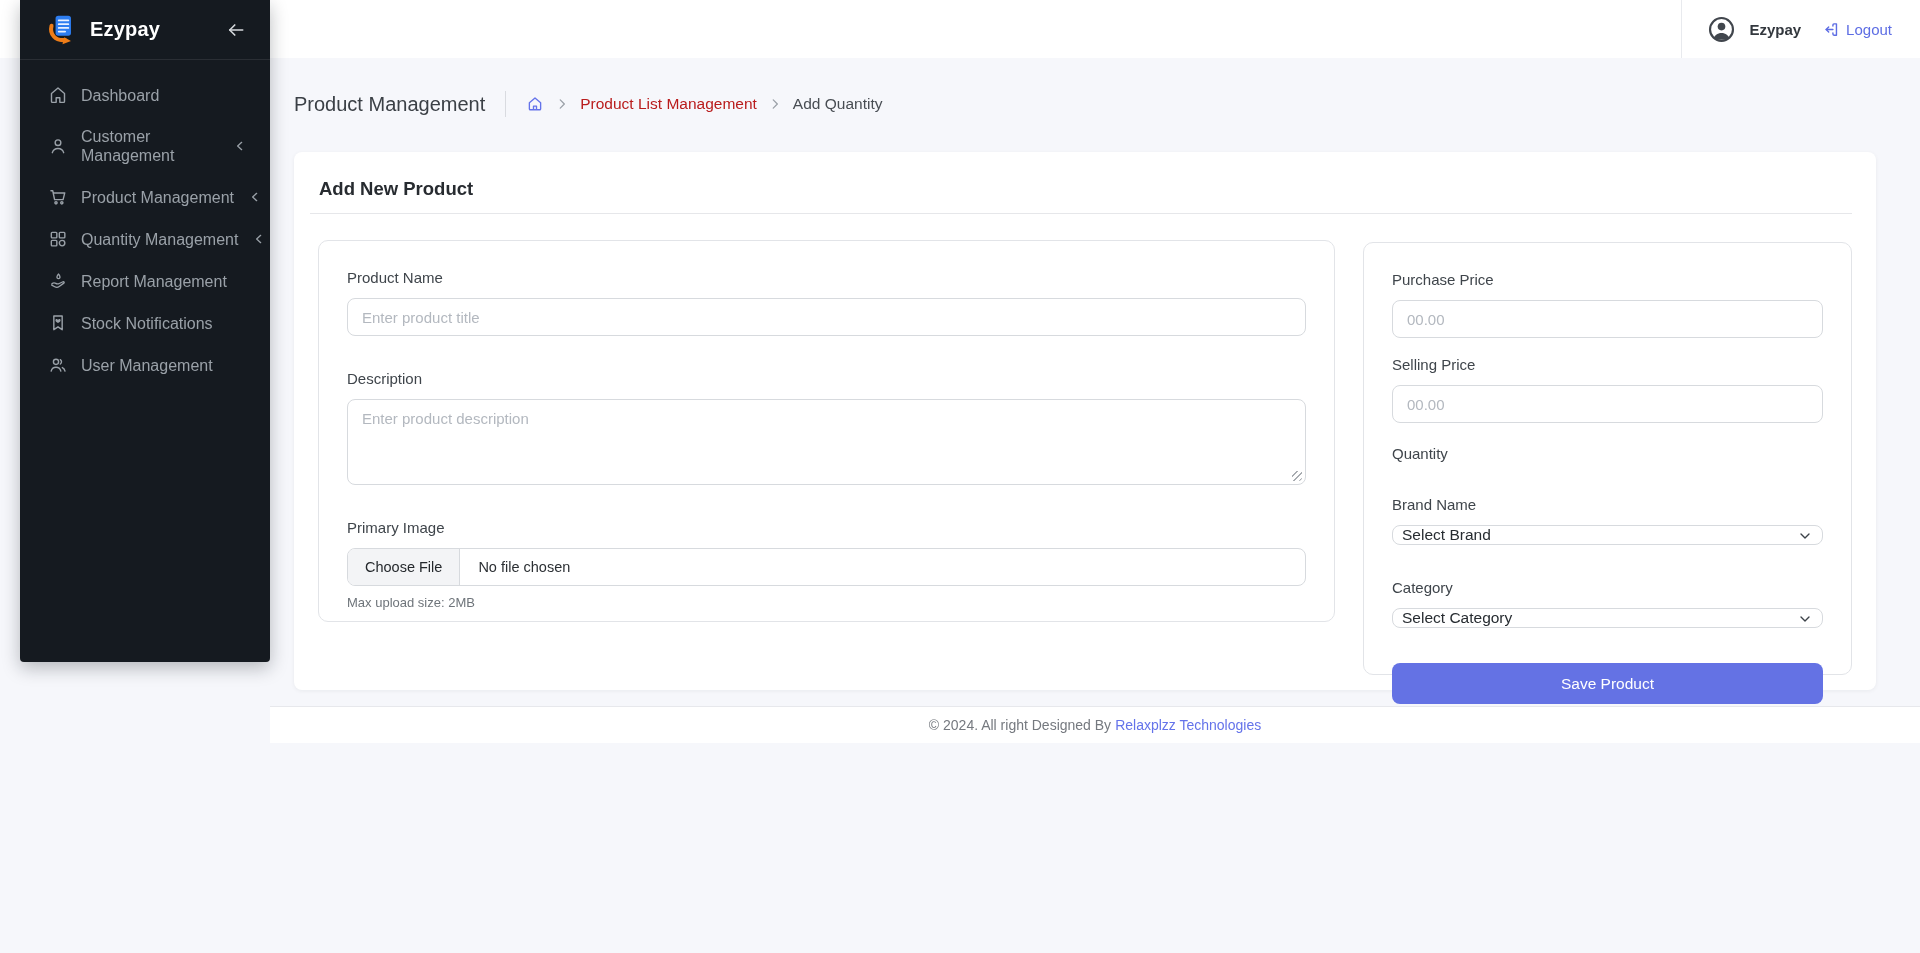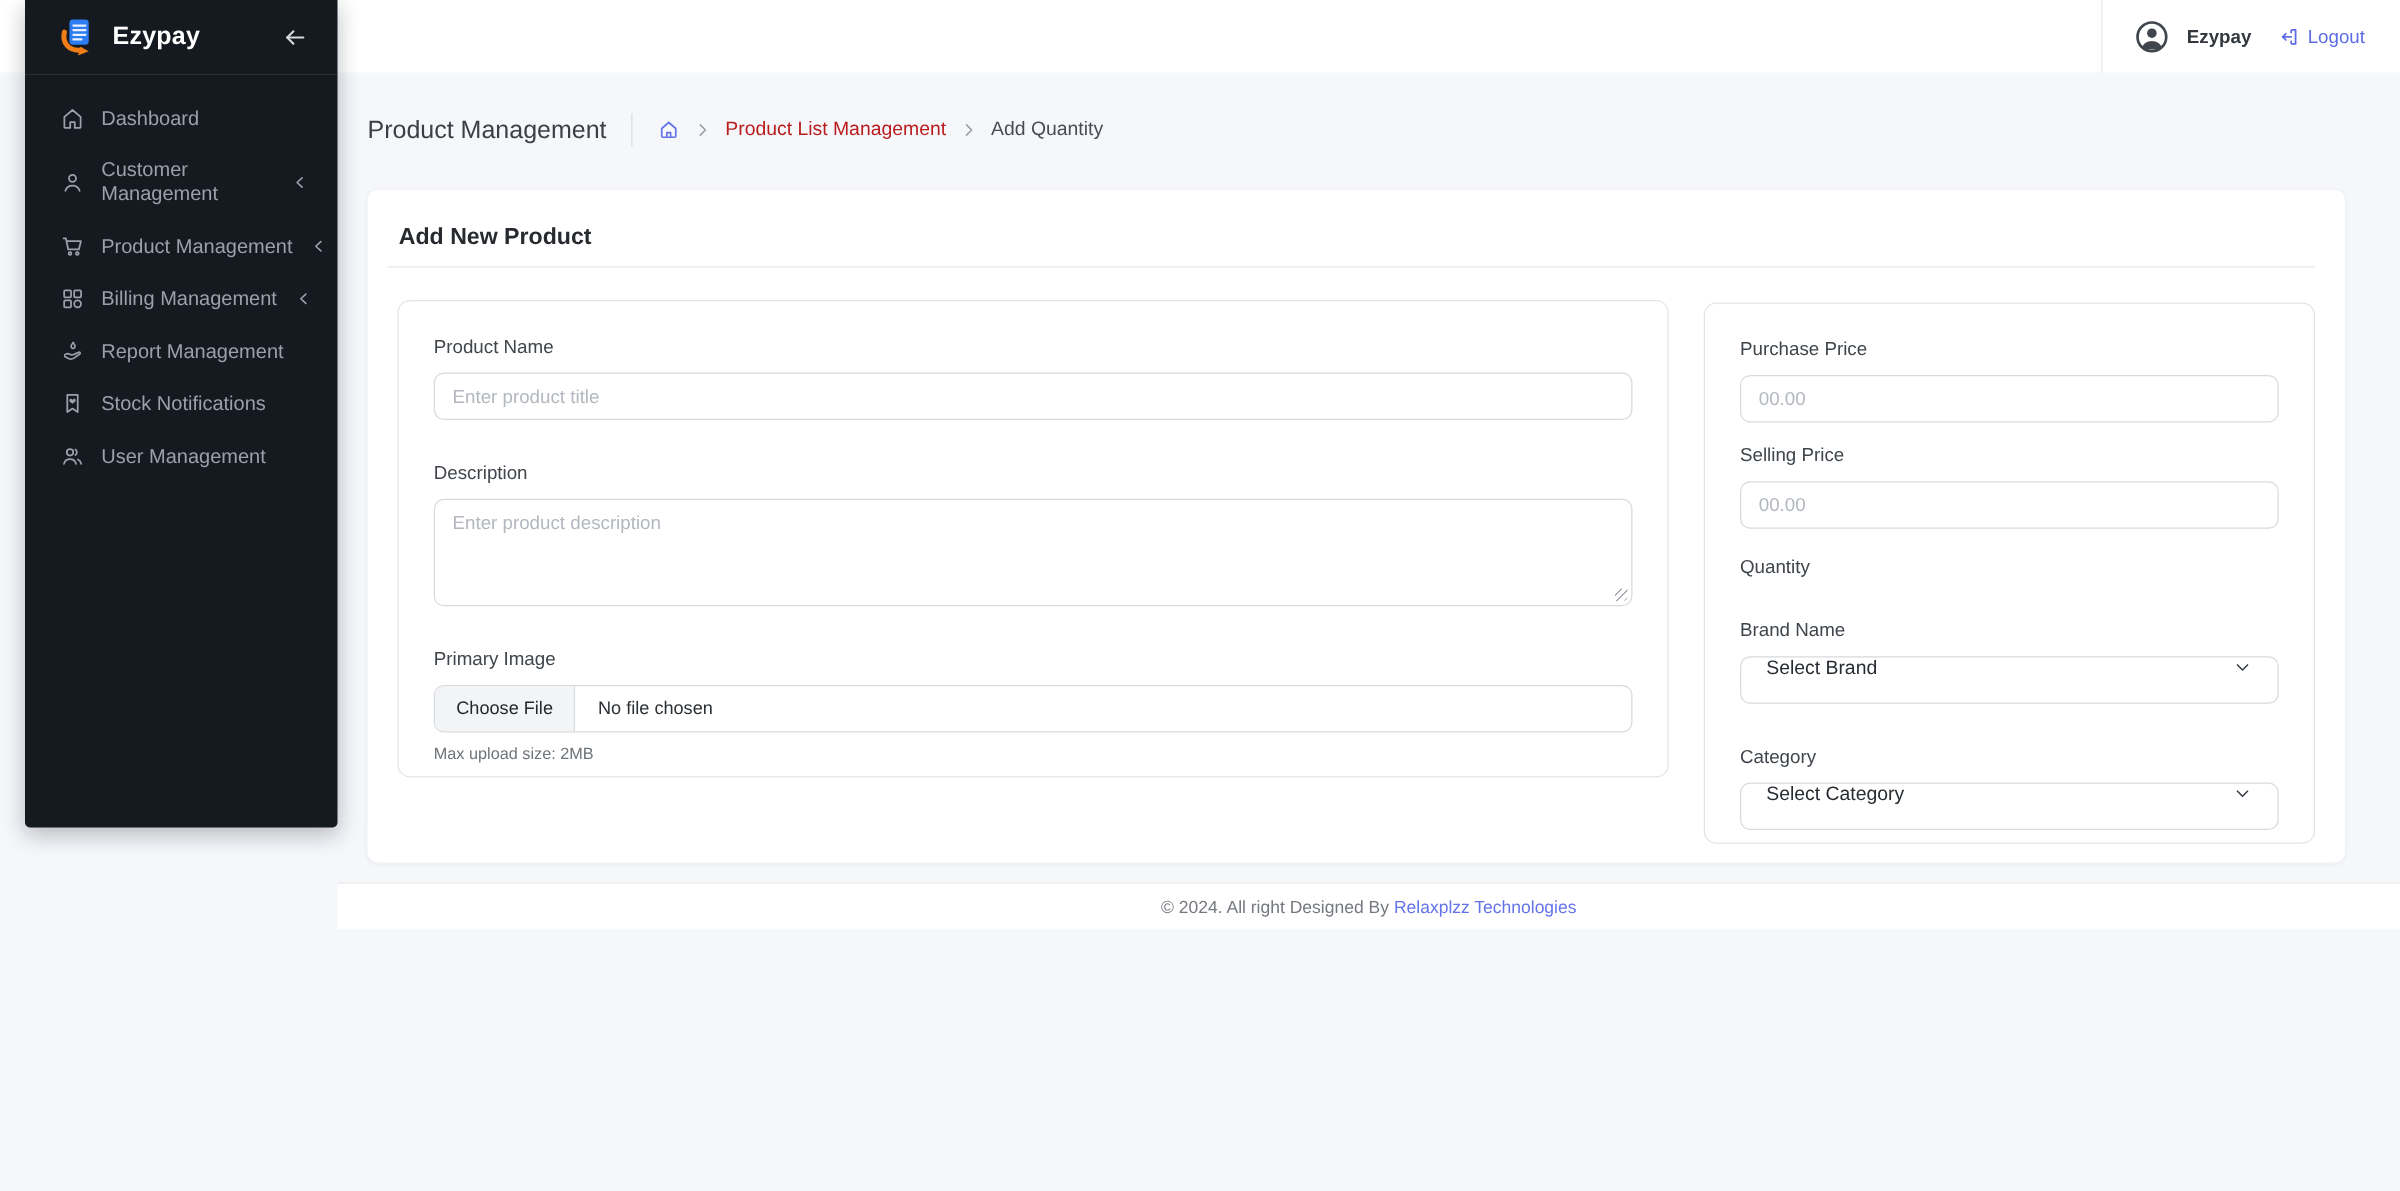--- a/index.html
+++ b/index.html
@@ -101,22 +101,22 @@
     background:#f3f4f6; border-right:1px solid #d7dade; font-size:14.5px; color:#24282c;
   }
   .file-status { padding-left:18px; font-size:14.5px; color:#2c3034; }
   .hint { margin-top:9px; font-size:13px; color:#6e747a; }
 
   .price-row { display:flex; gap:18px; margin-bottom:22px;flex-direction:column; }
   .price-col { flex:1; }
   .price-col .f-label { margin-bottom:12px; }
 
   .select-box {
-    display:flex; align-items:flex-start; justify-content:space-between;
-    height:38px; border:1px solid #d7dade; border-radius:8px; padding:0 20px;
+    display:flex; align-items:flex-end; justify-content:space-between;
+    height:20px; border:1px solid #d7dade; border-radius:8px; padding:0 9px;
     font-size:15.5px; color:#272c31; background:#fff; cursor:pointer;
   }
   .select-box svg { width:16px; height:16px; color:#3c4248; }
 
   .save-btn {
     width:100%; height:41px; background:#6472e4; color:#fff; border:none;
     border-radius:8px; font-size:15.5px; cursor:pointer; margin-top:1px;
     font-family:"Liberation Sans","DejaVu Sans",sans-serif;
   }
 
@@ -213,21 +213,21 @@
         </span>
       </div>
 
       <div class="menu-item">
         <svg viewBox="0 0 24 24" fill="none" stroke="currentColor" stroke-width="1.7" stroke-linejoin="round">
           <rect x="4" y="4" width="6.6" height="6.6" rx="1"></rect>
           <rect x="13.6" y="4" width="6.6" height="6.6" rx="1"></rect>
           <rect x="4" y="13.6" width="6.6" height="6.6" rx="1"></rect>
           <circle cx="16.9" cy="16.9" r="3.3"></circle>
         </svg>
-        <span class="mi-label">Billing Management</span>
+        <span class="mi-label">Quantity Management</span>
         <span class="chev">
           <svg viewBox="0 0 24 24" fill="none" stroke="currentColor" stroke-width="2" stroke-linecap="round" stroke-linejoin="round">
               <path d="m14.5 6.5-6 5.5 6 5.5"></path>
             </svg>
         </span>
       </div>
 
       <div class="menu-item">
         <svg viewBox="0 0 24 24" fill="none" stroke="currentColor" stroke-width="1.6" stroke-linecap="round" stroke-linejoin="round">
           <path d="M12.6 3.6c1 1.5 1.7 2.4 1.7 3.4a1.8 1.8 0 1 1-3.5 0c0-1 .8-1.9 1.8-3.4z"></path>
@@ -331,20 +331,21 @@
       </div>
       <div class="field">
         <label class="f-label">Category</label>
         <div class="select-box">
           <span>Select Category</span>
           <svg viewBox="0 0 24 24" fill="none" stroke="currentColor" stroke-width="2" stroke-linecap="round" stroke-linejoin="round">
               <path d="m6 9 6 6 6-6"></path>
             </svg>
         </div>
       </div>
+      <button class="save-btn">Save Product</button>
     </div>
   </div>
 
   <div class="footer">
     <span>© 2024. All right Designed By</span>
     <a>Relaxplzz Technologies</a>
   </div>
 
 </div>
 

